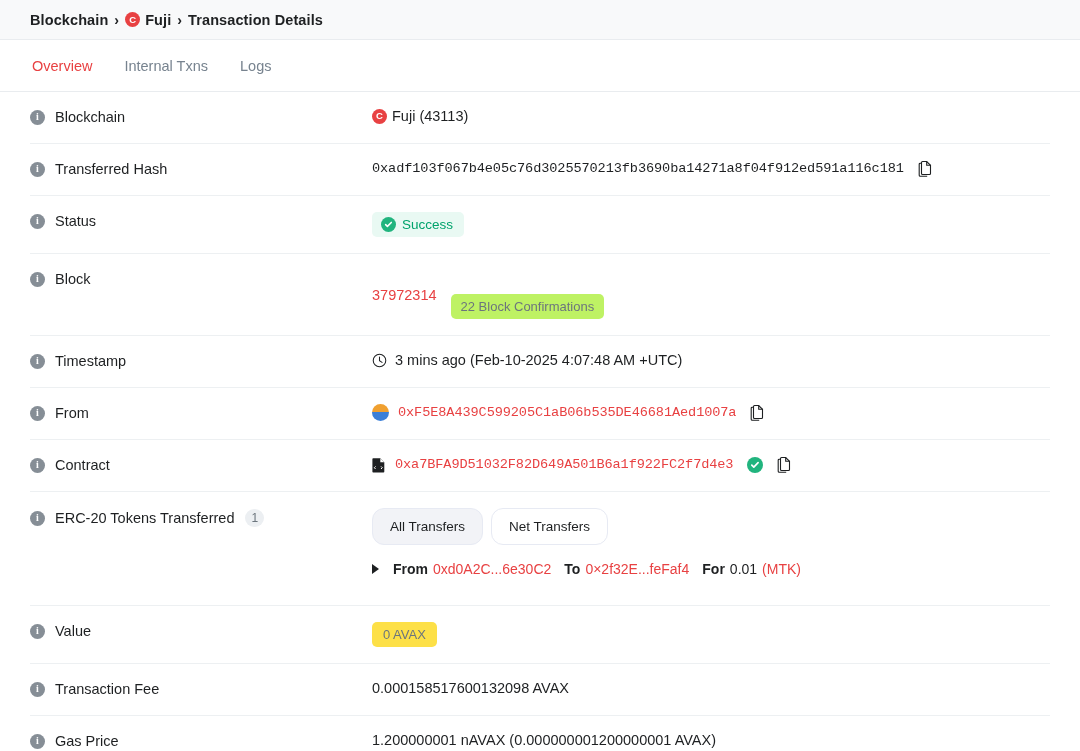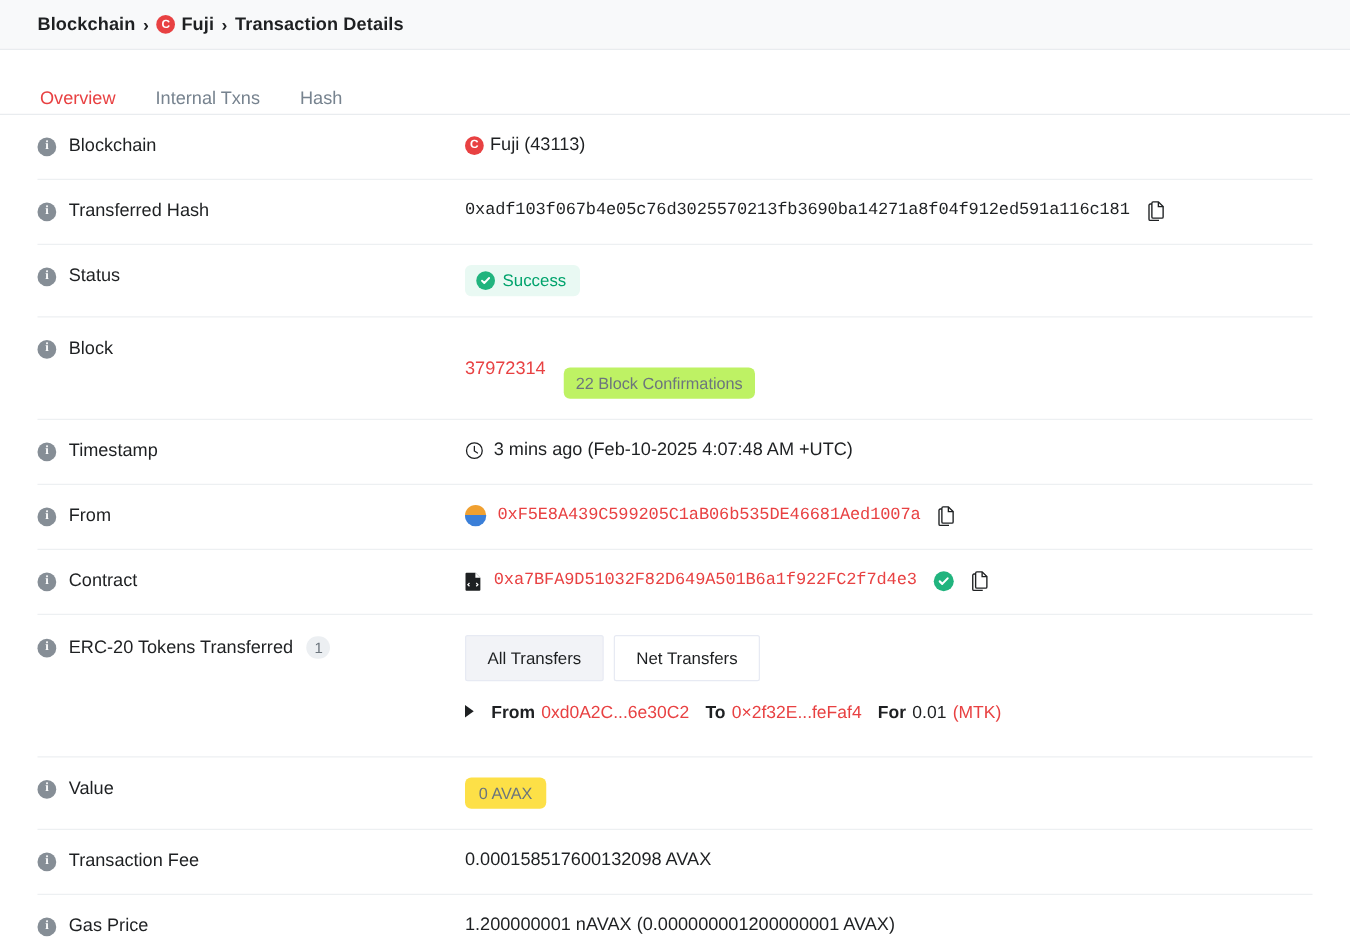--- a/index.html
+++ b/index.html
@@ -48,21 +48,21 @@
     margin-right: 5px;
     line-height: 1;
   }
 
   
   .tab-bar {
     height: 52px;
     background: #fff;
     border-bottom: 1px solid #e9ecef;
     display: flex;
-    align-items: flex-end;
+    align-items: center;
     padding: 0 30px;
     gap: 28px;
   }
   .tab {
     font-size: 14.5px;
     color: #77838f;
     padding: 4px 2px;
     cursor: pointer;
     white-space: nowrap;
   }
@@ -205,21 +205,21 @@
     justify-content: center;
     margin-left: 14px;
     flex: 0 0 auto;
   }
 
   
   .transfers-col { display: flex; flex-direction: column; width: 100%; }
   .transfer-tabs { display: flex; gap: 8px; margin-bottom: 12px; }
   .transfer-tab {
     border: 1px solid #e7eaf3;
-    border-radius: 2px;
+    border-radius: 12px;
     padding: 10px 17px;
     font-size: 13.5px;
     color: #1e2022;
     background: #fff;
     cursor: pointer;
     white-space: nowrap;
   }
   .transfer-tab.active { background: #f2f3f7; }
   .transfer-row {
     display: flex;
@@ -261,21 +261,21 @@
     <span class="chain-dot">C</span>
     <span>Fuji</span>
     <span class="bc-sep">›</span>
     <span>Transaction Details</span>
   </div>
 </div>
 
 <div class="tab-bar">
   <div class="tab active">Overview</div>
   <div class="tab">Internal Txns</div>
-  <div class="tab">Hash</div>
+  <div class="tab">Logs</div>
 </div>
 
 <div class="content">
 
   <div class="row">
     <div class="row-label">
       <span class="info-icon">i</span>
       <span>Blockchain</span>
     </div>
     <div class="row-value">

